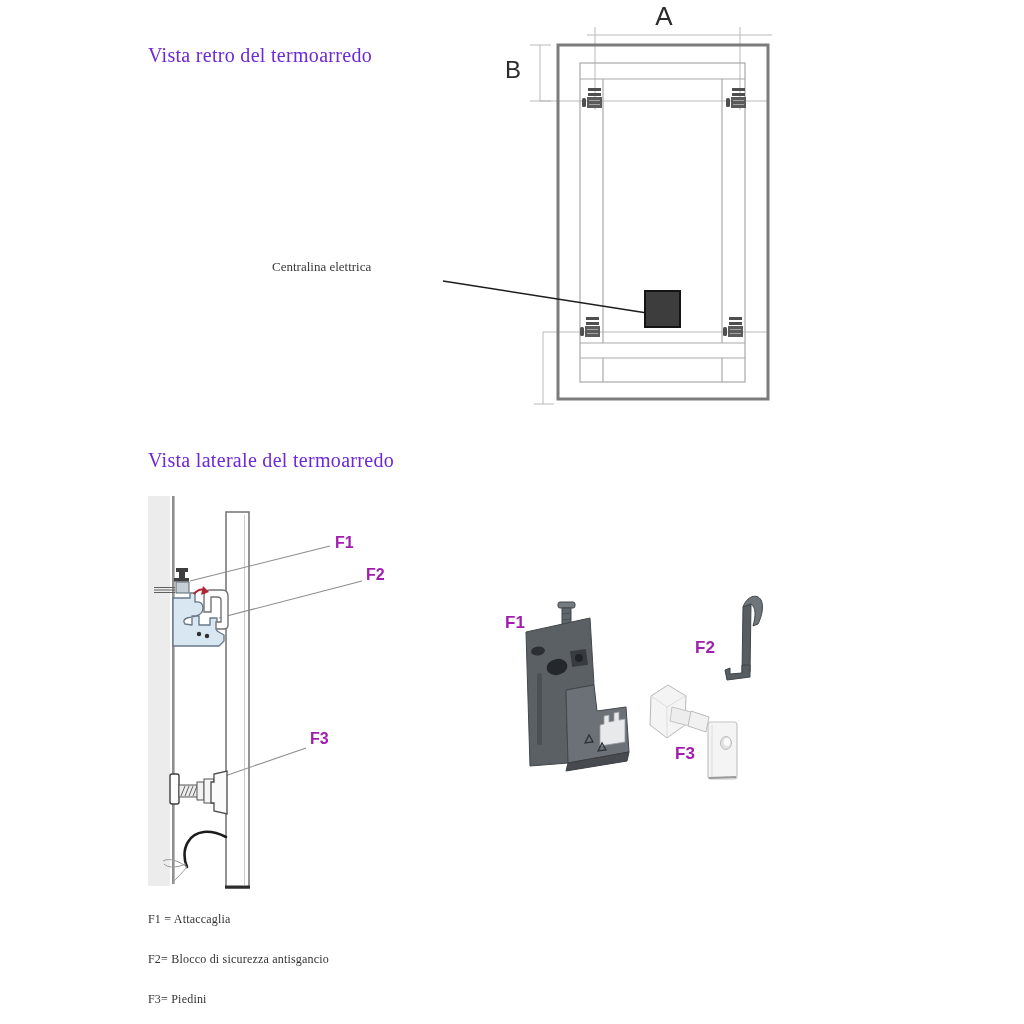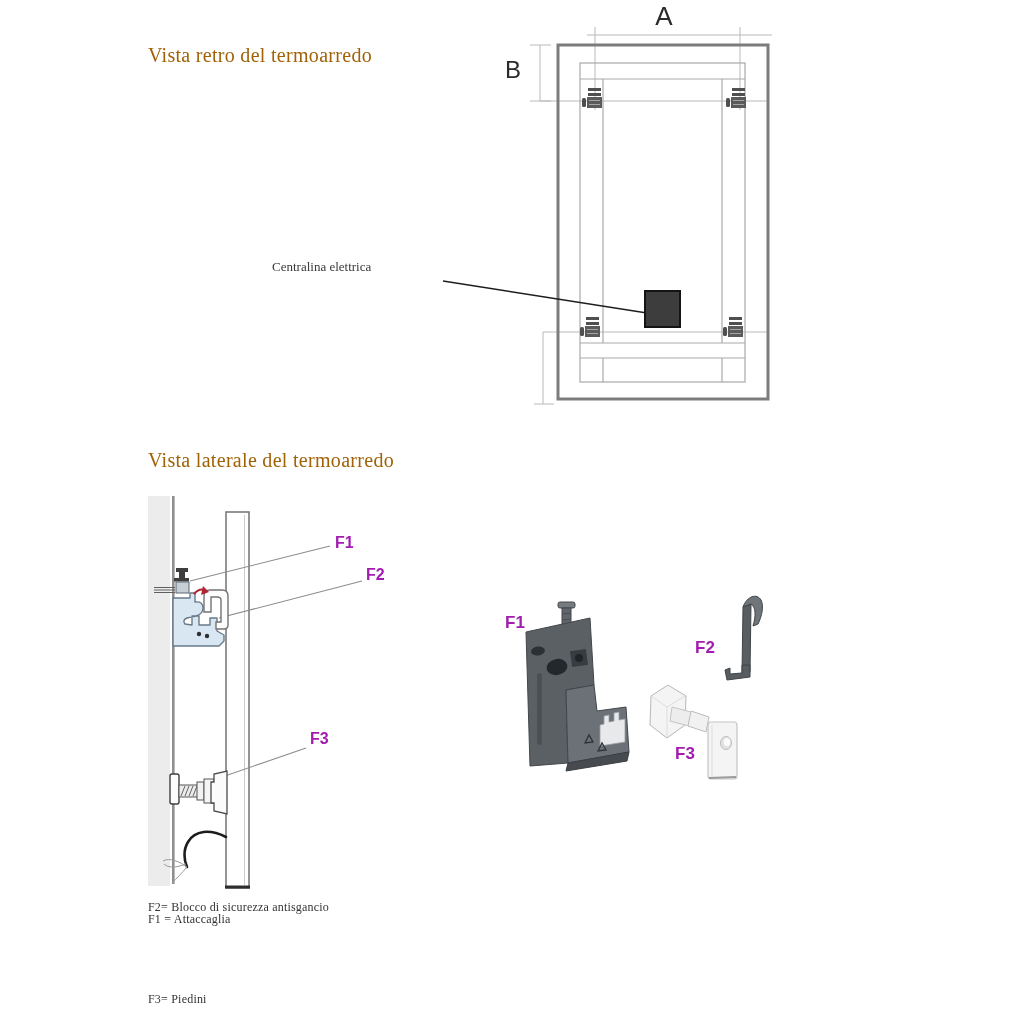--- a/index.html
+++ b/index.html
@@ -1,19 +1,19 @@
 <!DOCTYPE html>
 <html><head>
 <meta charset="utf-8">
 <style>
   html,body{margin:0;padding:0;background:#ffffff;}
   .page{position:relative;width:1024px;height:1024px;background:#ffffff;overflow:hidden;
         font-family:"Liberation Serif", serif;color:#3a3a3a;}
   .abs{position:absolute;}
-  .serif-heading{font-family:"Liberation Serif", serif;font-size:20px;color:#a16207;
+  .serif-heading{font-family:"Liberation Serif", serif;font-size:20px;color:#6d28d9;
                  letter-spacing:0.3px;white-space:nowrap;}
   .serif-callout{font-family:"Liberation Serif", serif;font-size:13px;color:#3a3a3a;white-space:nowrap;}
   .legend-line{font-family:"Liberation Serif", serif;font-size:12px;color:#333333;
                letter-spacing:0.2px;white-space:nowrap;}
   .dim-label{font-family:"Liberation Sans", sans-serif;color:#2b2b2b;white-space:nowrap;}
   .dim-a{font-size:26px;width:32px;text-align:center;}
   .dim-b{font-size:24px;}
   .f-label{font-family:"Liberation Sans", sans-serif;font-weight:bold;font-size:16px;
            color:#a21caf;white-space:nowrap;}
   .f-label-3d{font-size:17px;}
@@ -205,16 +205,16 @@
       <ellipse cx="227" cy="157" rx="3.2" ry="4" fill="#fbfbfb"></ellipse>
       <line x1="209" y1="193" x2="236" y2="192" stroke="#9b9b9b" stroke-width="2"></line>
     </g>
   </svg>
 
   <div class="abs f-label f-label-3d" style="left:505px;top:613px;">F1</div>
   <div class="abs f-label f-label-3d" style="left:695px;top:638px;">F2</div>
   <div class="abs f-label f-label-3d" style="left:675px;top:744px;">F3</div>
 
   <div class="abs legend-line" style="left:148px;top:912px;">F1 = Attaccaglia</div>
-  <div class="abs legend-line" style="left:148px;top:900px;">F2= Blocco di sicurezza antisgancio</div>
+  <div class="abs legend-line" style="left:148px;top:952px;">F2= Blocco di sicurezza antisgancio</div>
   <div class="abs legend-line" style="left:148px;top:992px;">F3= Piedini</div>
 
 </div>
 
 </body></html>

